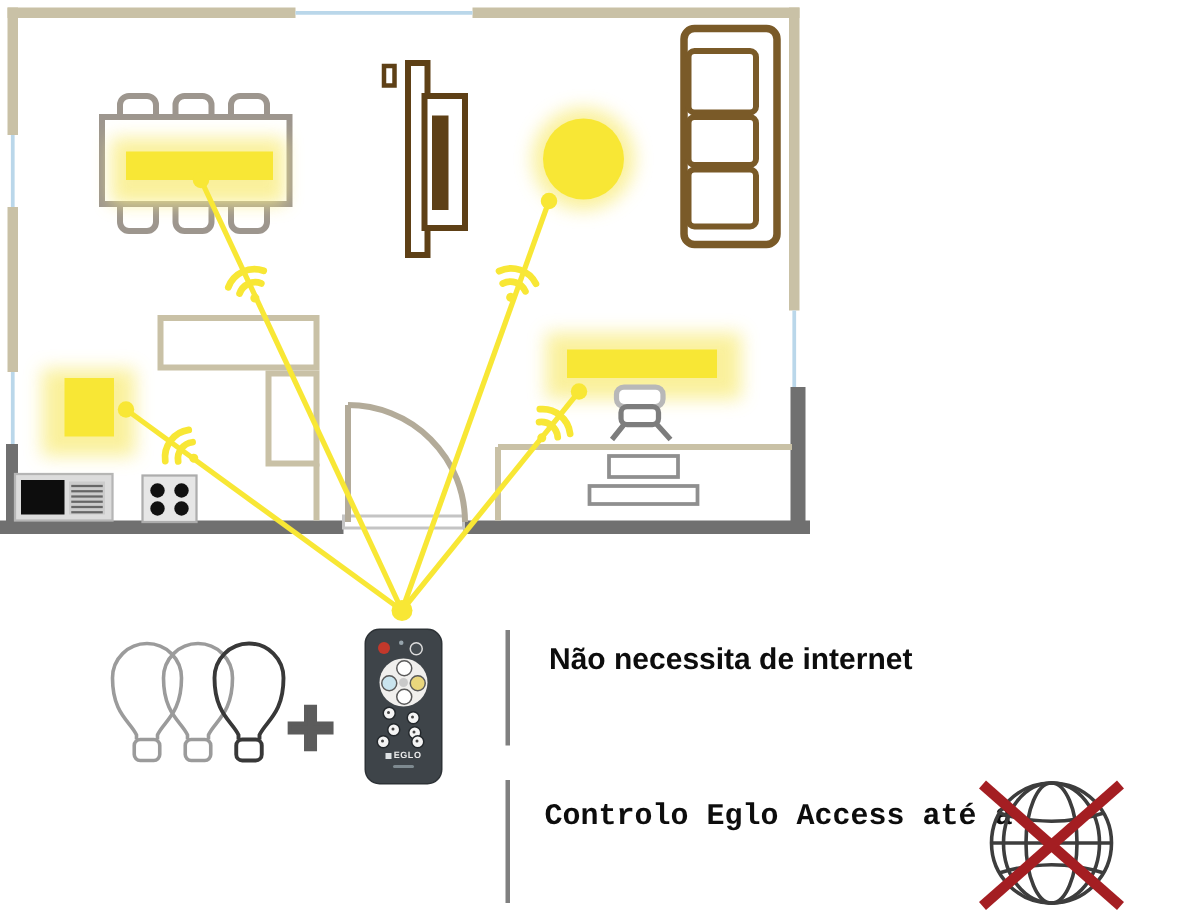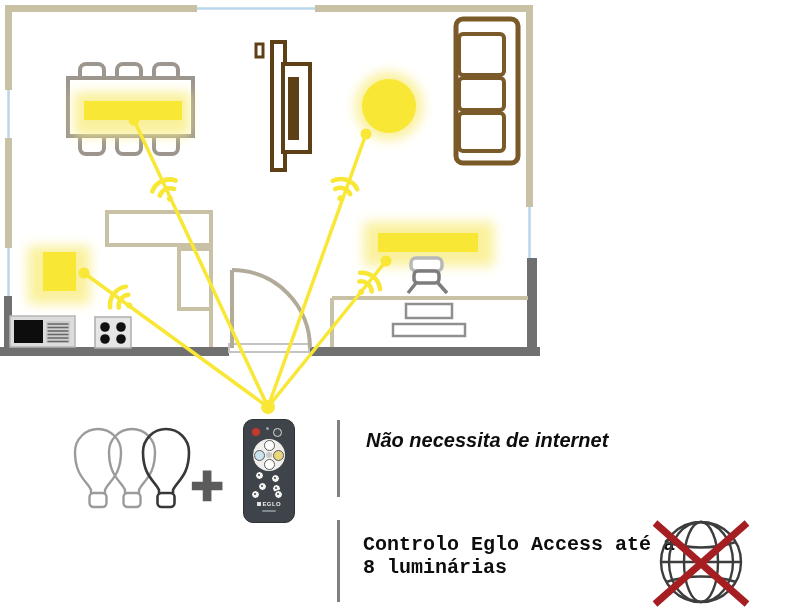--- a/index.html
+++ b/index.html
@@ -29,21 +29,21 @@
   .r-b1{left:11px;top:51px;} .r-b2{left:27px;top:53.5px;} .r-b3{left:14px;top:61.5px;}
   .r-b4{left:28px;top:63.5px;} .r-b5{left:7px;top:70px;} .r-b6{left:29.5px;top:70px;}
   .r-logo{left:0;top:80px;width:100%;height:7px;display:flex;align-items:center;justify-content:center;gap:1.5px;}
   .r-flag{position:static !important;width:4px;height:4px;background:#dfe3e5;}
   .r-brand{position:static !important;font-size:6px;font-weight:bold;color:#ececec;letter-spacing:.4px;}
   .r-sub{left:50%;top:90px;width:14px;height:2px;margin-left:-7px;background:#7e8a90;border-radius:1px;}
   .divider{position:absolute;left:337px;width:3px;background:var(--divider_gray,#808080);}
   .divider-1{top:420px;height:77px;}
   .divider-2{top:520px;height:82px;}
   .feature{position:absolute;font-weight:bold;color:var(--text_black,#0d0d0d);font-size:20px;}
-  .feature-1{left:366px;top:429px;font-style:italic;}
+  .feature-1{left:366px;top:429px;}
   .feature-2{left:363px;top:533px;line-height:23px;font-family:Liberation Mono, monospace;}
   .globe{position:absolute;left:650px;top:514px;}
 </style>
 </head>
 <body>
 
 <div class="canvas">
 
   <svg class="floorplan" width="560" height="420" viewBox="0 0 560 420">
     <defs>
@@ -236,21 +236,20 @@
     <span class="r-sub"></span>
   </div>
 
   <div class="divider divider-1"></div>
   <div class="divider divider-2"></div>
 
   <div class="feature feature-1">Não necessita de internet</div>
 
   <div class="feature feature-2">
     <div>Controlo Eglo Access até a</div>
-    <div>8 luminárias</div>
   </div>
 
   <svg class="globe" width="104" height="97" viewBox="0 0 104 97">
     <g fill="none" stroke="var(--globe_gray,#3d3d3d)" stroke-width="2.4">
       <circle cx="51" cy="48" r="40"></circle>
       <ellipse cx="51" cy="48" rx="17" ry="40"></ellipse>
       <ellipse cx="51" cy="48" rx="32" ry="40"></ellipse>
       <path d="M11 48 H91"></path>
       <path d="M16 28 Q51 39 86 28"></path>
       <path d="M16 68 Q51 57 86 68"></path>

